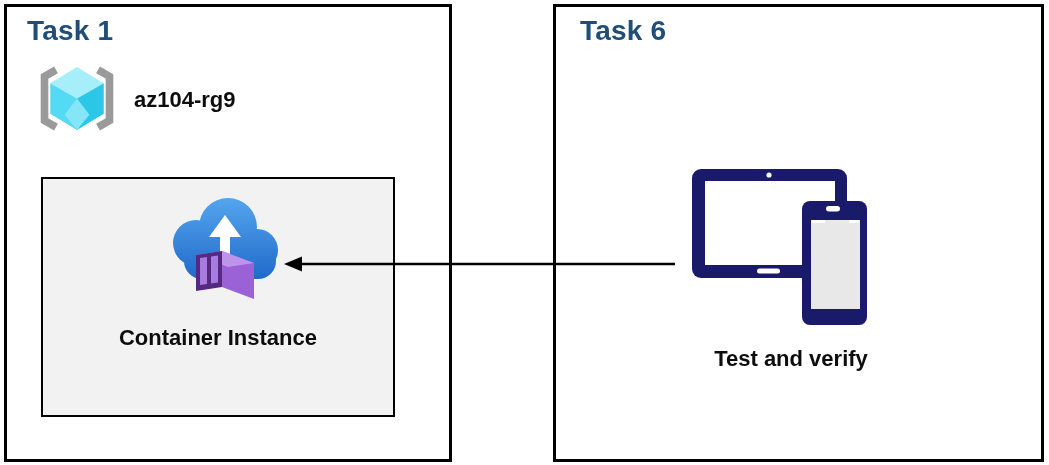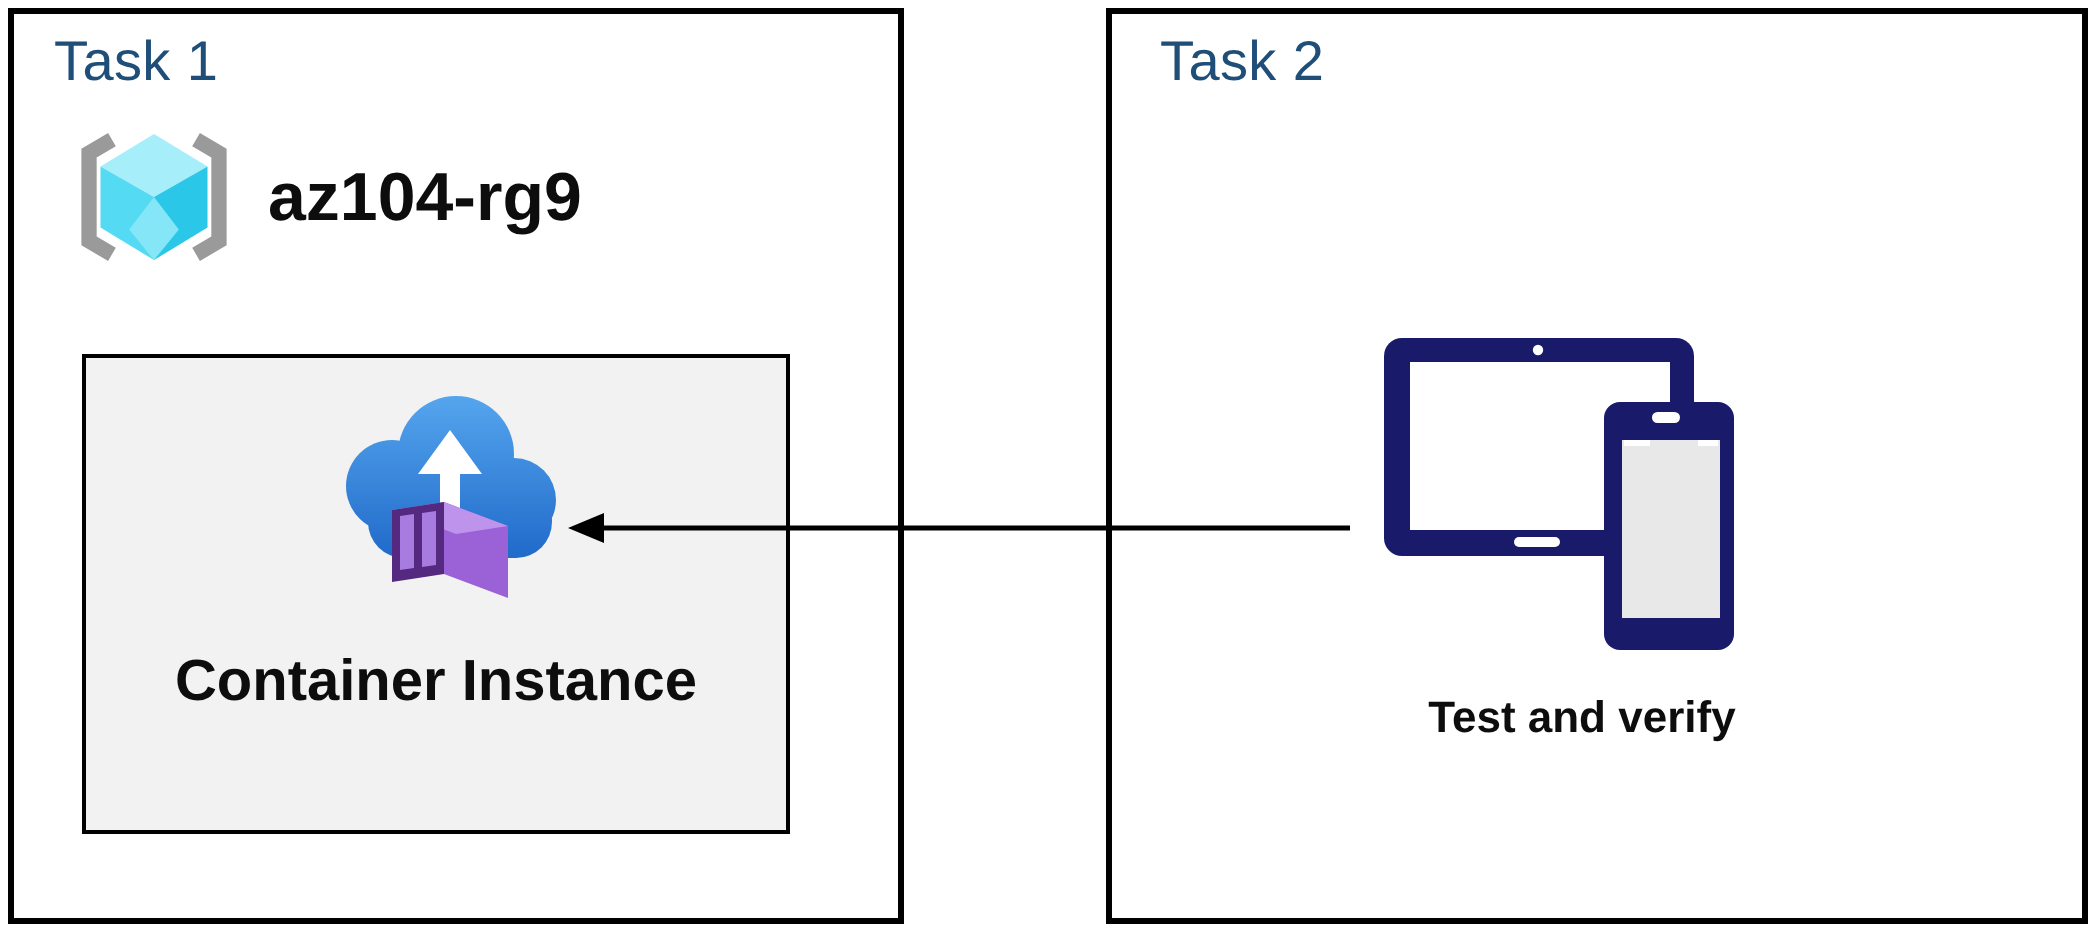--- a/index.html
+++ b/index.html
@@ -6,35 +6,35 @@
   body{
     width:1049px;height:465px;position:relative;background:#ffffff;
     font-family:"Liberation Sans", sans-serif;overflow:hidden;
   }
   .panel{
     position:absolute;background:#ffffff;border:3px solid #000000;box-sizing:border-box;
   }
   #task1-panel{left:4px;top:4px;width:448px;height:458px;}
   #task2-panel{left:553px;top:4px;width:491px;height:458px;}
   .task-title{
-    position:absolute;font-size:28px;font-weight:normal;color:#1F4E79;letter-spacing:0.2px;
+    position:absolute;font-size:28px;font-weight:bold;color:#1F4E79;letter-spacing:0.2px;
   }
   #task1-panel .task-title{left:20px;top:8px;}
   #task2-panel .task-title{left:24px;top:8px;}
   .rg-row{position:absolute;left:27px;top:57px;display:flex;align-items:center;}
   .rg-icon-wrap{width:86px;height:69px;}
-  .rg-name{font-size:34px;font-weight:bold;color:#0d0d0d;margin-left:14px;padding-top:2px;}
+  .rg-name{font-size:22px;font-weight:bold;color:#0d0d0d;margin-left:14px;padding-top:2px;}
   .ci-box{
     position:absolute;left:34px;top:170px;width:354px;height:240px;
     background:#F2F2F2;border:2px solid #000000;box-sizing:border-box;
   }
   .ci-icon-wrap{position:absolute;left:129px;top:15px;width:110px;height:112px;}
   .ci-label{
     position:absolute;left:0;top:146px;width:100%;text-align:center;
-    font-size:29px;font-weight:bold;color:#0d0d0d;
+    font-size:22px;font-weight:bold;color:#0d0d0d;
   }
   .devices-wrap{position:absolute;left:132px;top:157px;width:185px;height:165px;}
   .device-caption{
     position:absolute;left:0;top:339px;width:470px;text-align:center;
     font-size:22px;font-weight:bold;color:#0d0d0d;
   }
   #arrow-overlay{position:absolute;left:0;top:0;width:1049px;height:465px;pointer-events:none;}
 </style>
 </head>
 <body>
@@ -78,21 +78,21 @@
         <polygon points="24,61 50,57 50,93 24,97" fill="#54297F"></polygon>
         <polygon points="28,64 35,63 35,90 28,91" fill="#A77BDF"></polygon>
         <polygon points="39,62.5 46,61.5 46,88.5 39,89.5" fill="#A77BDF"></polygon>
       </svg>
     </div>
     <div class="ci-label">Container Instance</div>
   </div>
 </div>
 
 <div class="panel" id="task2-panel">
-  <div class="task-title">Task 2</div>
+  <div class="task-title">Task 6</div>
 
   <div class="devices-wrap">
     <svg width="185" height="165" viewBox="0 0 185 165">
 
       <rect x="4" y="5" width="155" height="109" rx="9" fill="#1A1A6B"></rect>
       <rect x="17" y="17" width="130" height="84" fill="#ffffff"></rect>
       <circle cx="81" cy="11" r="2.6" fill="#ffffff"></circle>
       <rect x="69" y="104.5" width="23" height="5" rx="2.5" fill="#ffffff"></rect>
 
       <rect x="114" y="37" width="65" height="124" rx="8" fill="#1A1A6B"></rect>

